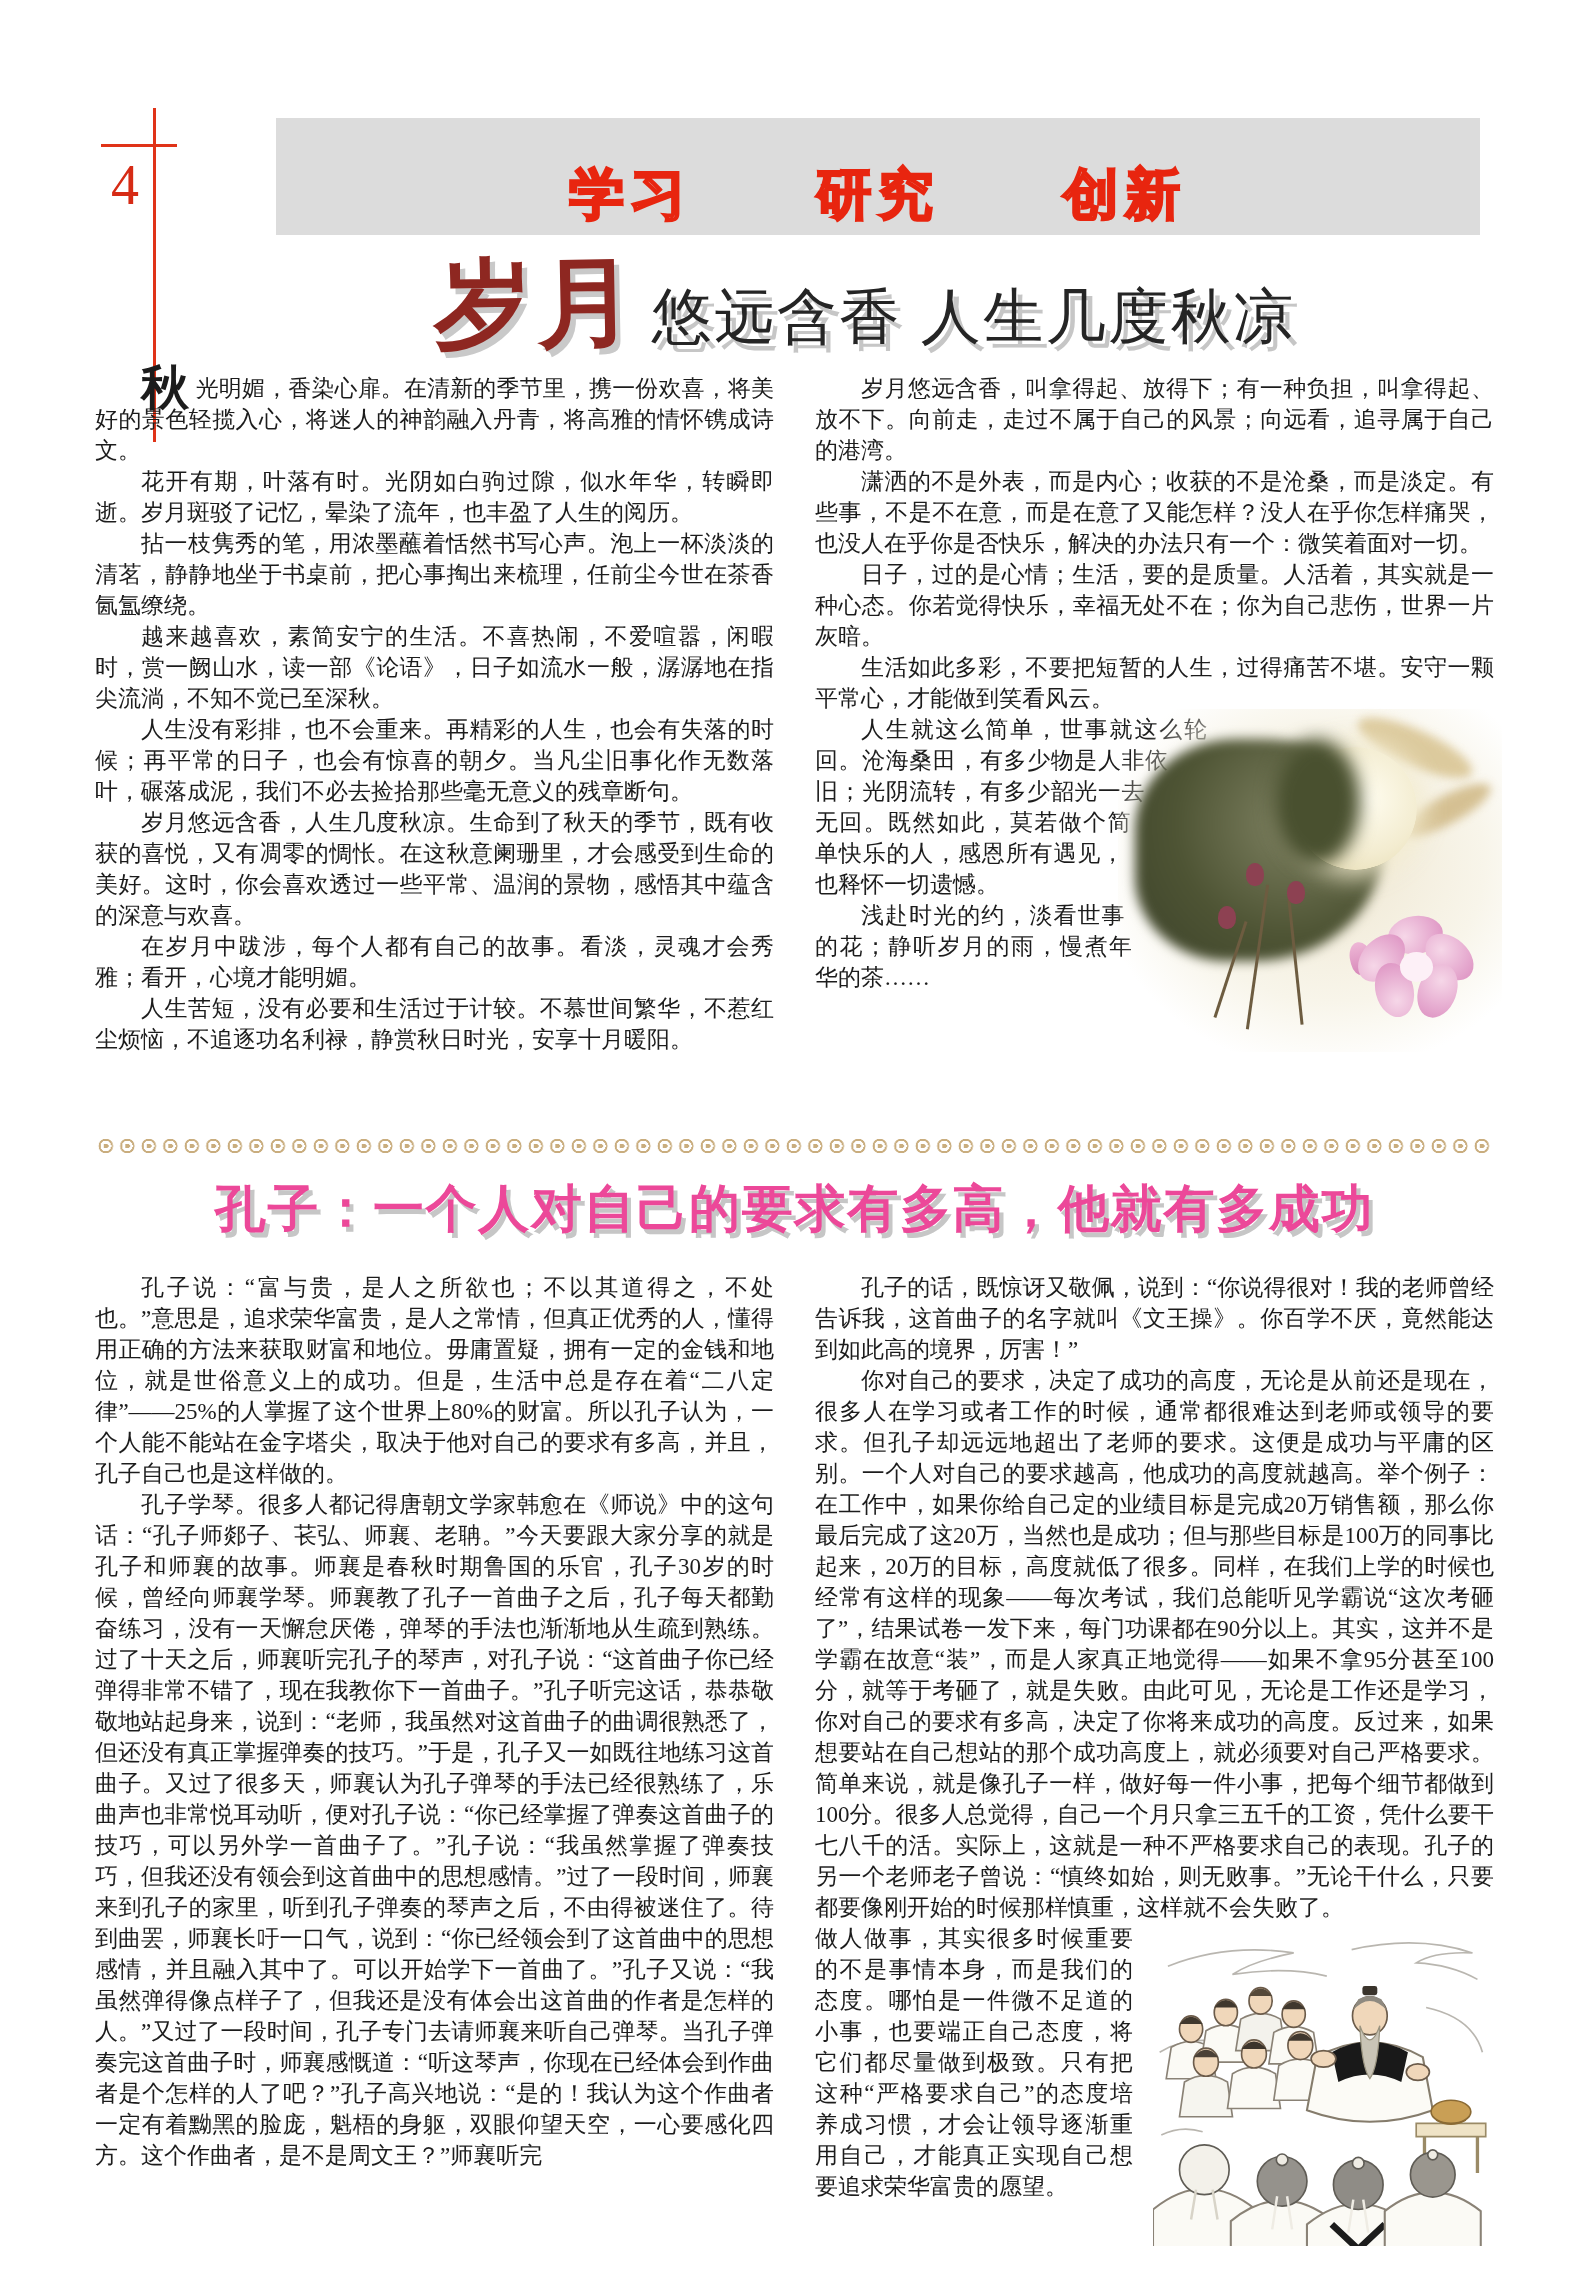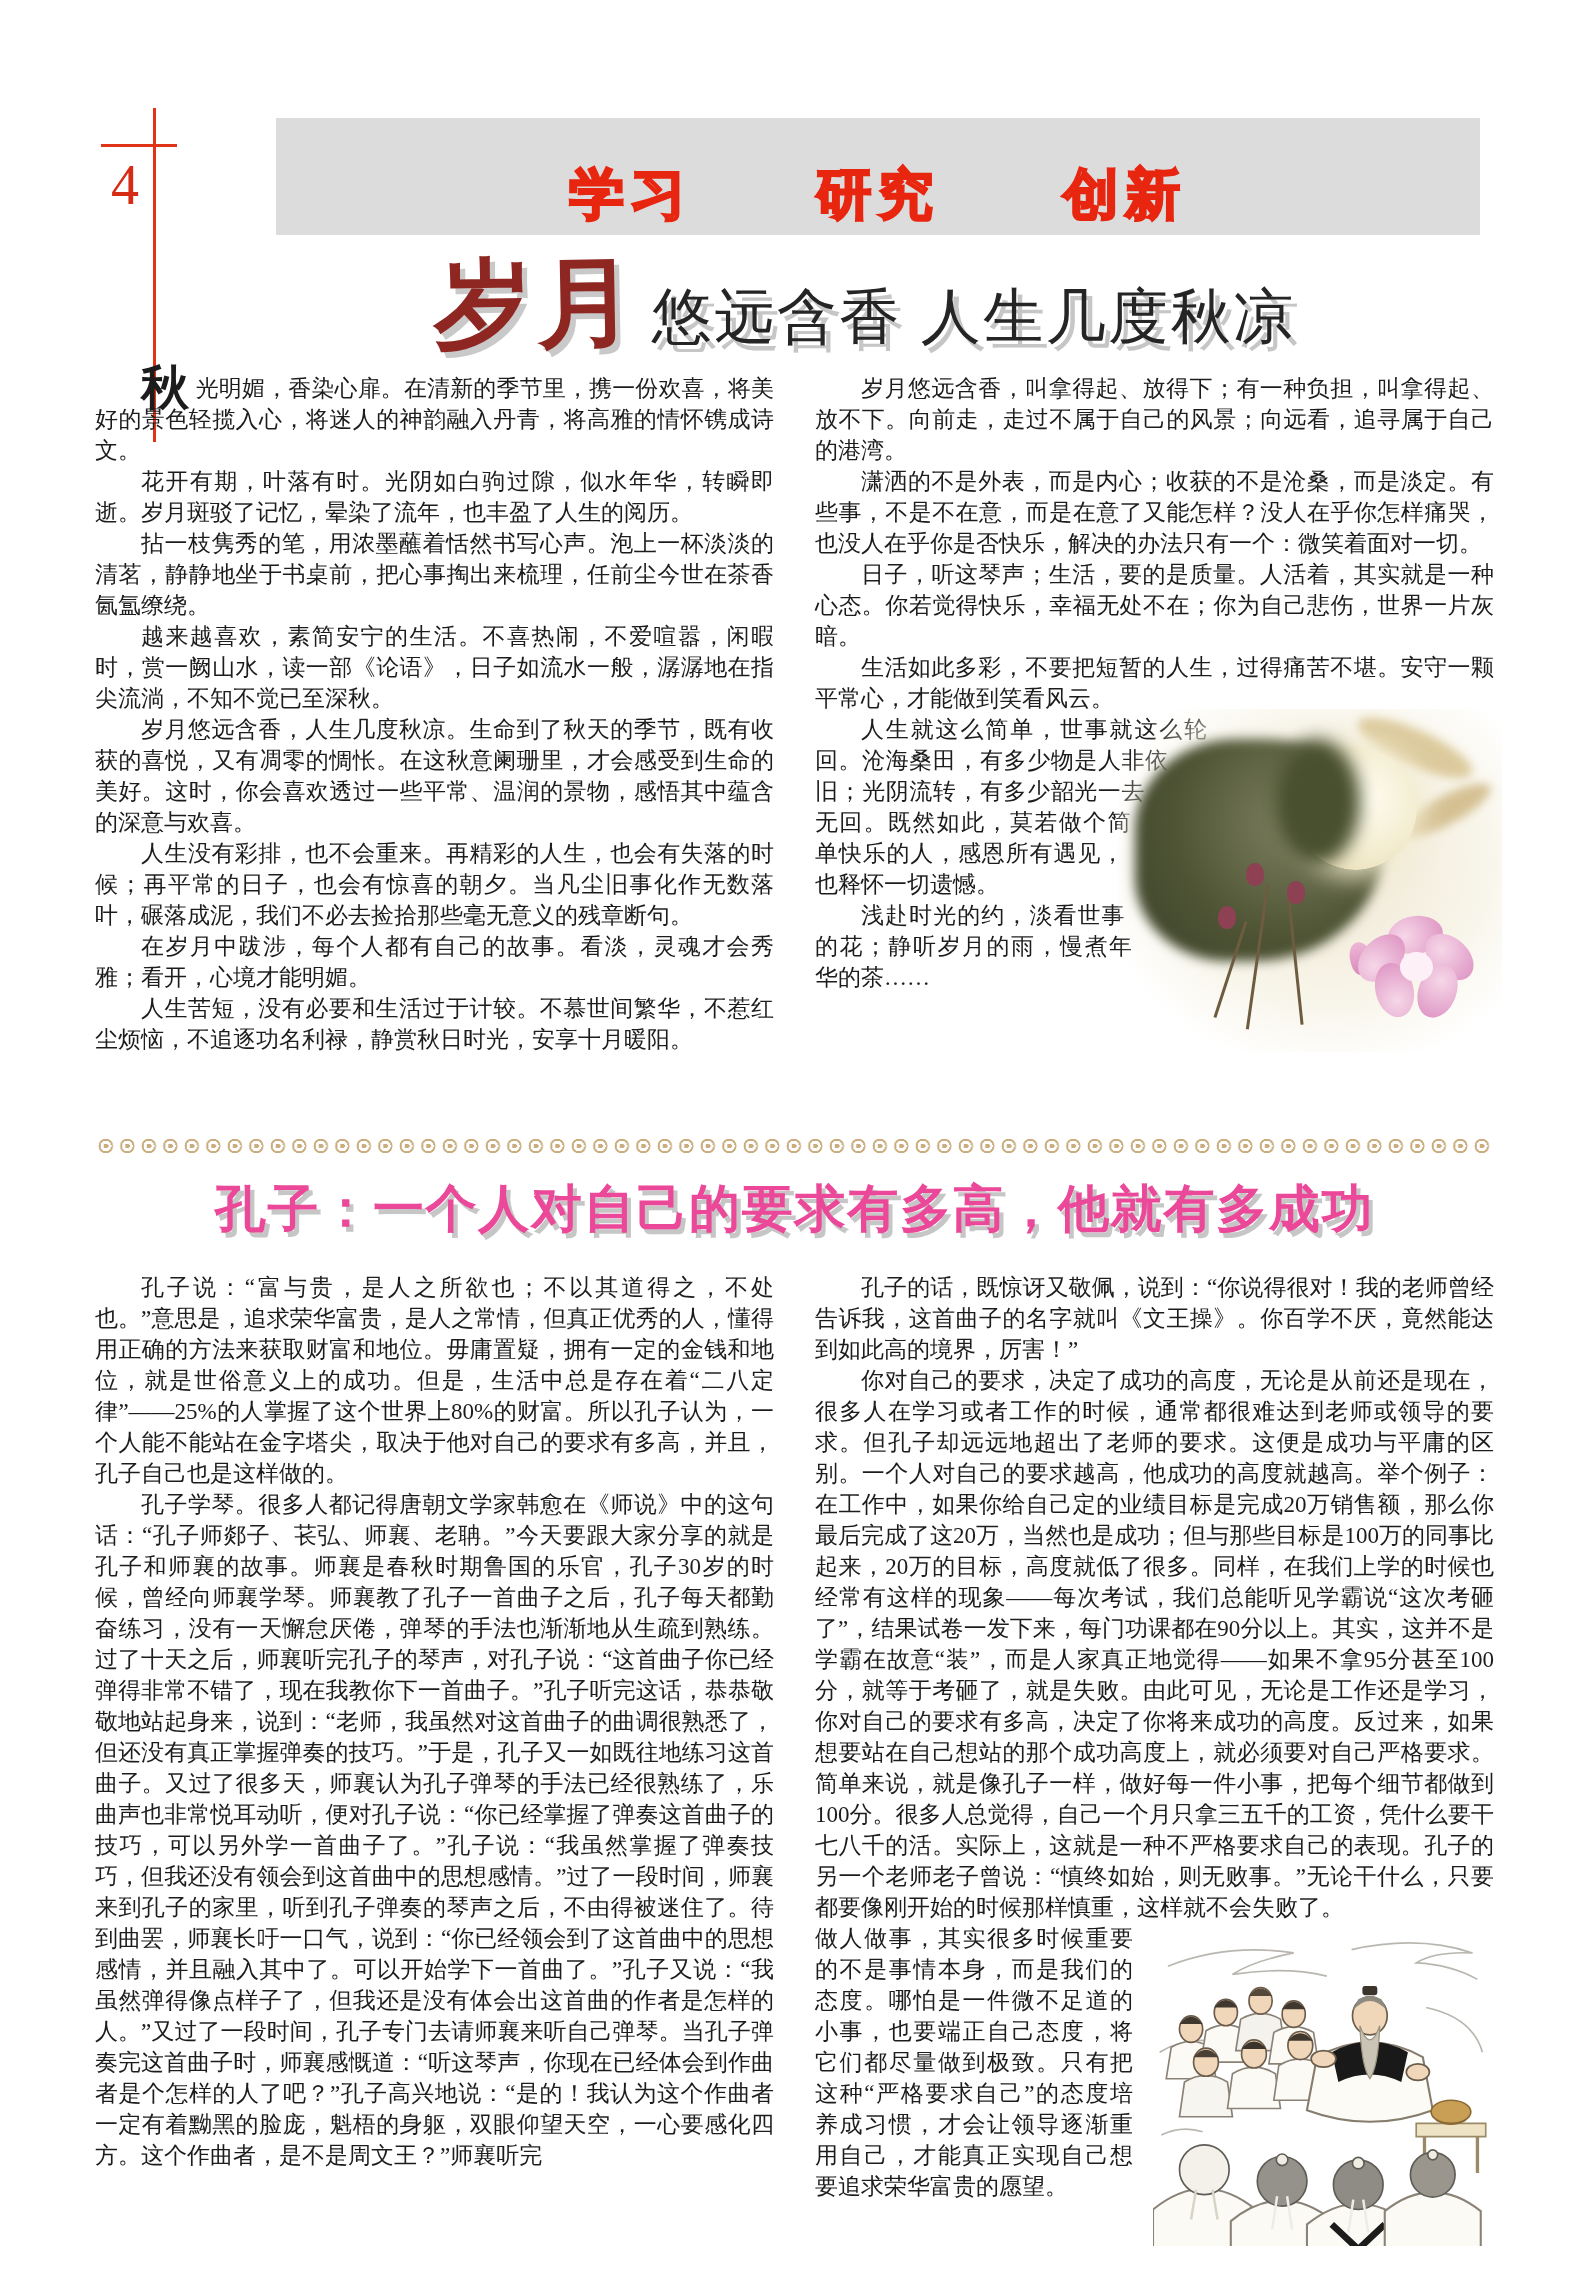--- a/index.html
+++ b/index.html
@@ -107,31 +107,31 @@
     <div class="a1-title">
       <span class="title-script">岁月</span><span class="title-main">悠远含香 人生几度秋凉</span>
     </div>
     <div class="cols">
       <div class="col">
         <p class="noindent"><span class="dropcap">秋</span><span>光明媚，香染心扉。在清新的季节里，携一份欢喜，将美好的景色轻揽入心，将迷人的神韵融入丹青，将高雅的情怀镌成诗文。</span></p>
         <div>
             <p>花开有期，叶落有时。光阴如白驹过隙，似水年华，转瞬即逝。岁月斑驳了记忆，晕染了流年，也丰盈了人生的阅历。</p>
             <p>拈一枝隽秀的笔，用浓墨蘸着恬然书写心声。泡上一杯淡淡的清茗，静静地坐于书桌前，把心事掏出来梳理，任前尘今世在茶香氤氲缭绕。</p>
             <p>越来越喜欢，素简安宁的生活。不喜热闹，不爱喧嚣，闲暇时，赏一阙山水，读一部《论语》，日子如流水一般，潺潺地在指尖流淌，不知不觉已至深秋。</p>
+            <p>人生没有彩排，也不会重来。再精彩的人生，也会有失落的时候；再平常的日子，也会有惊喜的朝夕。当凡尘旧事化作无数落叶，碾落成泥，我们不必去捡拾那些毫无意义的残章断句。</p>
             <p>岁月悠远含香，人生几度秋凉。生命到了秋天的季节，既有收获的喜悦，又有凋零的惆怅。在这秋意阑珊里，才会感受到生命的美好。这时，你会喜欢透过一些平常、温润的景物，感悟其中蕴含的深意与欢喜。</p>
-            <p>人生没有彩排，也不会重来。再精彩的人生，也会有失落的时候；再平常的日子，也会有惊喜的朝夕。当凡尘旧事化作无数落叶，碾落成泥，我们不必去捡拾那些毫无意义的残章断句。</p>
             <p>在岁月中跋涉，每个人都有自己的故事。看淡，灵魂才会秀雅；看开，心境才能明媚。</p>
             <p>人生苦短，没有必要和生活过于计较。不慕世间繁华，不惹红尘烦恼，不追逐功名利禄，静赏秋日时光，安享十月暖阳。</p>
           </div>
       </div>
       <div class="col">
         <div>
             <p>岁月悠远含香，叫拿得起、放得下；有一种负担，叫拿得起、放不下。向前走，走过不属于自己的风景；向远看，追寻属于自己的港湾。</p>
             <p>潇洒的不是外表，而是内心；收获的不是沧桑，而是淡定。有些事，不是不在意，而是在意了又能怎样？没人在乎你怎样痛哭，也没人在乎你是否快乐，解决的办法只有一个：微笑着面对一切。</p>
-            <p>日子，听这琴声；生活，要的是质量。人活着，其实就是一种心态。你若觉得快乐，幸福无处不在；你为自己悲伤，世界一片灰暗。</p>
+            <p>日子，过的是心情；生活，要的是质量。人活着，其实就是一种心态。你若觉得快乐，幸福无处不在；你为自己悲伤，世界一片灰暗。</p>
             <p>生活如此多彩，不要把短暂的人生，过得痛苦不堪。安守一颗平常心，才能做到笑看风云。</p>
           </div>
         <div>
           <div class="ink-art">
             <div class="ia-wash"></div>
             <div class="ia-blob"></div>
             <div class="ia-leaf"></div>
             <div class="ia-leaf2"></div>
             <div class="ia-moon"></div>
             <div class="ia-moon-bite"></div>

